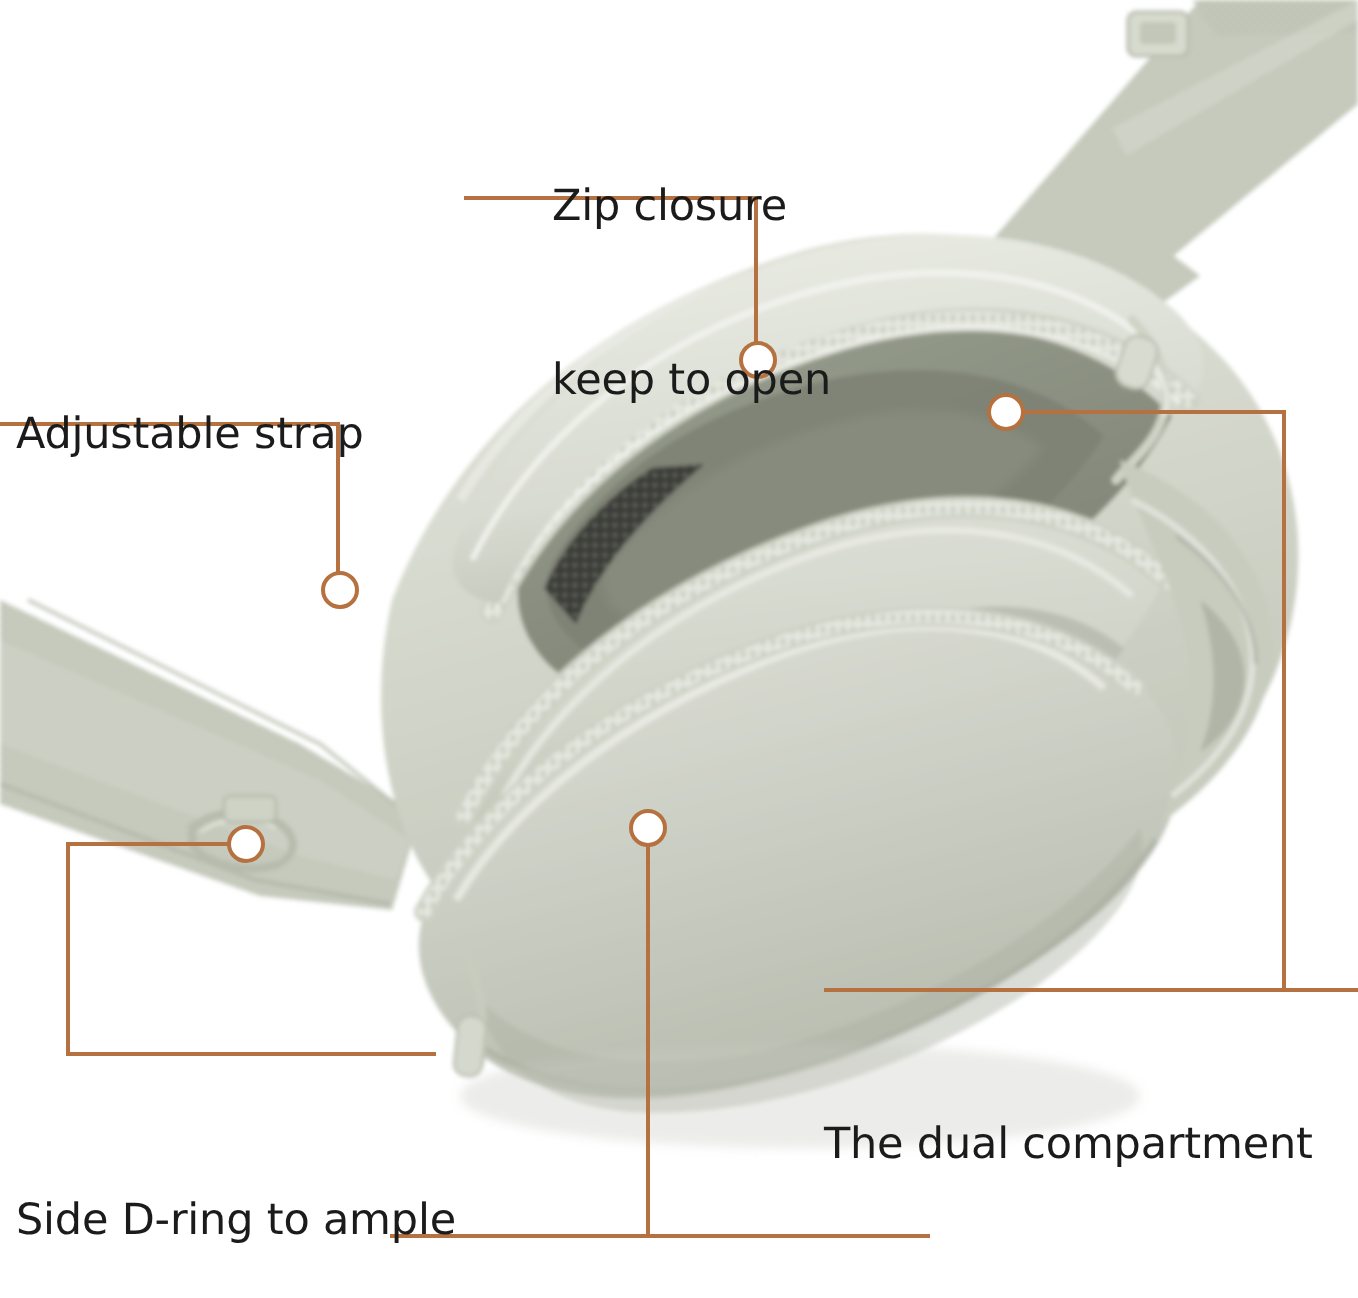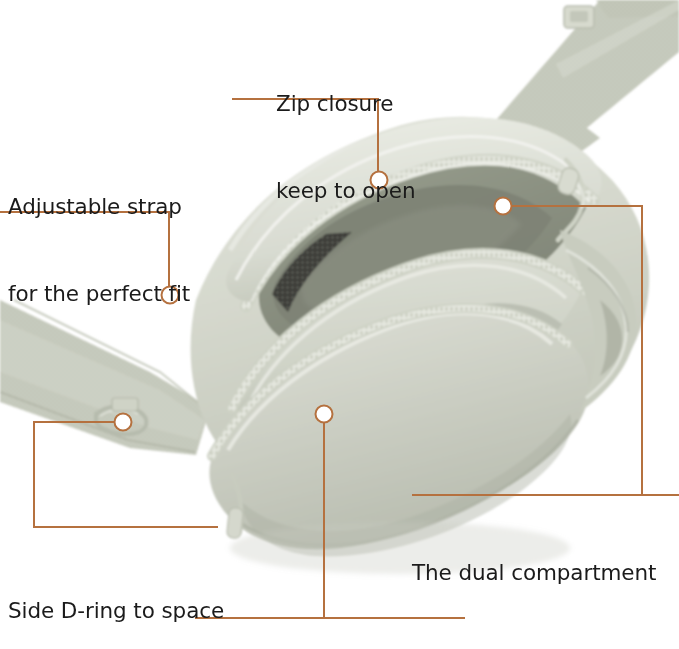--- a/index.html
+++ b/index.html
@@ -36,21 +36,21 @@
     position: absolute;
     color: #1b1b1b;
     font-size: 21.5px;
     line-height: 29px;
     letter-spacing: -0.1px;
     white-space: pre;
   }
   .callout-text .line { display: block; }
 
   #label-zip        { left: 228px; top: 31px; margin-left: 48px;  }
-  #label-strap      { left: 8px;   top: 134px; }
+  #label-strap      { left: 8px;   top: 145px; }
   #label-dring      { left: 8px;   top: 538px; }
   #label-pouch      { left: 221px; top: 621px; }
   #label-dual       { left: 412px; top: 500px; }
 </style>
 </head>
 <body>
 
 <div id="infographic">
 
   <svg id="product-photo" viewBox="0 0 679 649">
@@ -221,25 +221,24 @@
     </g>
   </svg>
 
   <div class="callout-text" id="label-zip">
     <span class="line">Zip closure</span>
     <span class="line">keep to open</span>
   </div>
 
   <div class="callout-text" id="label-strap">
     <span class="line">Adjustable strap</span>
-    <span class="line">for the perfect fit</span>
   </div>
 
   <div class="callout-text" id="label-dring">
-    <span class="line">Side D-ring to space</span>
+    <span class="line">Side D-ring to ample</span>
     
   </div>
 
   <div class="callout-text" id="label-pouch">
     
   </div>
 
   <div class="callout-text" id="label-dual">
     <span class="line">The dual compartment</span>
     <span class="line">offers ample space to keep</span>

